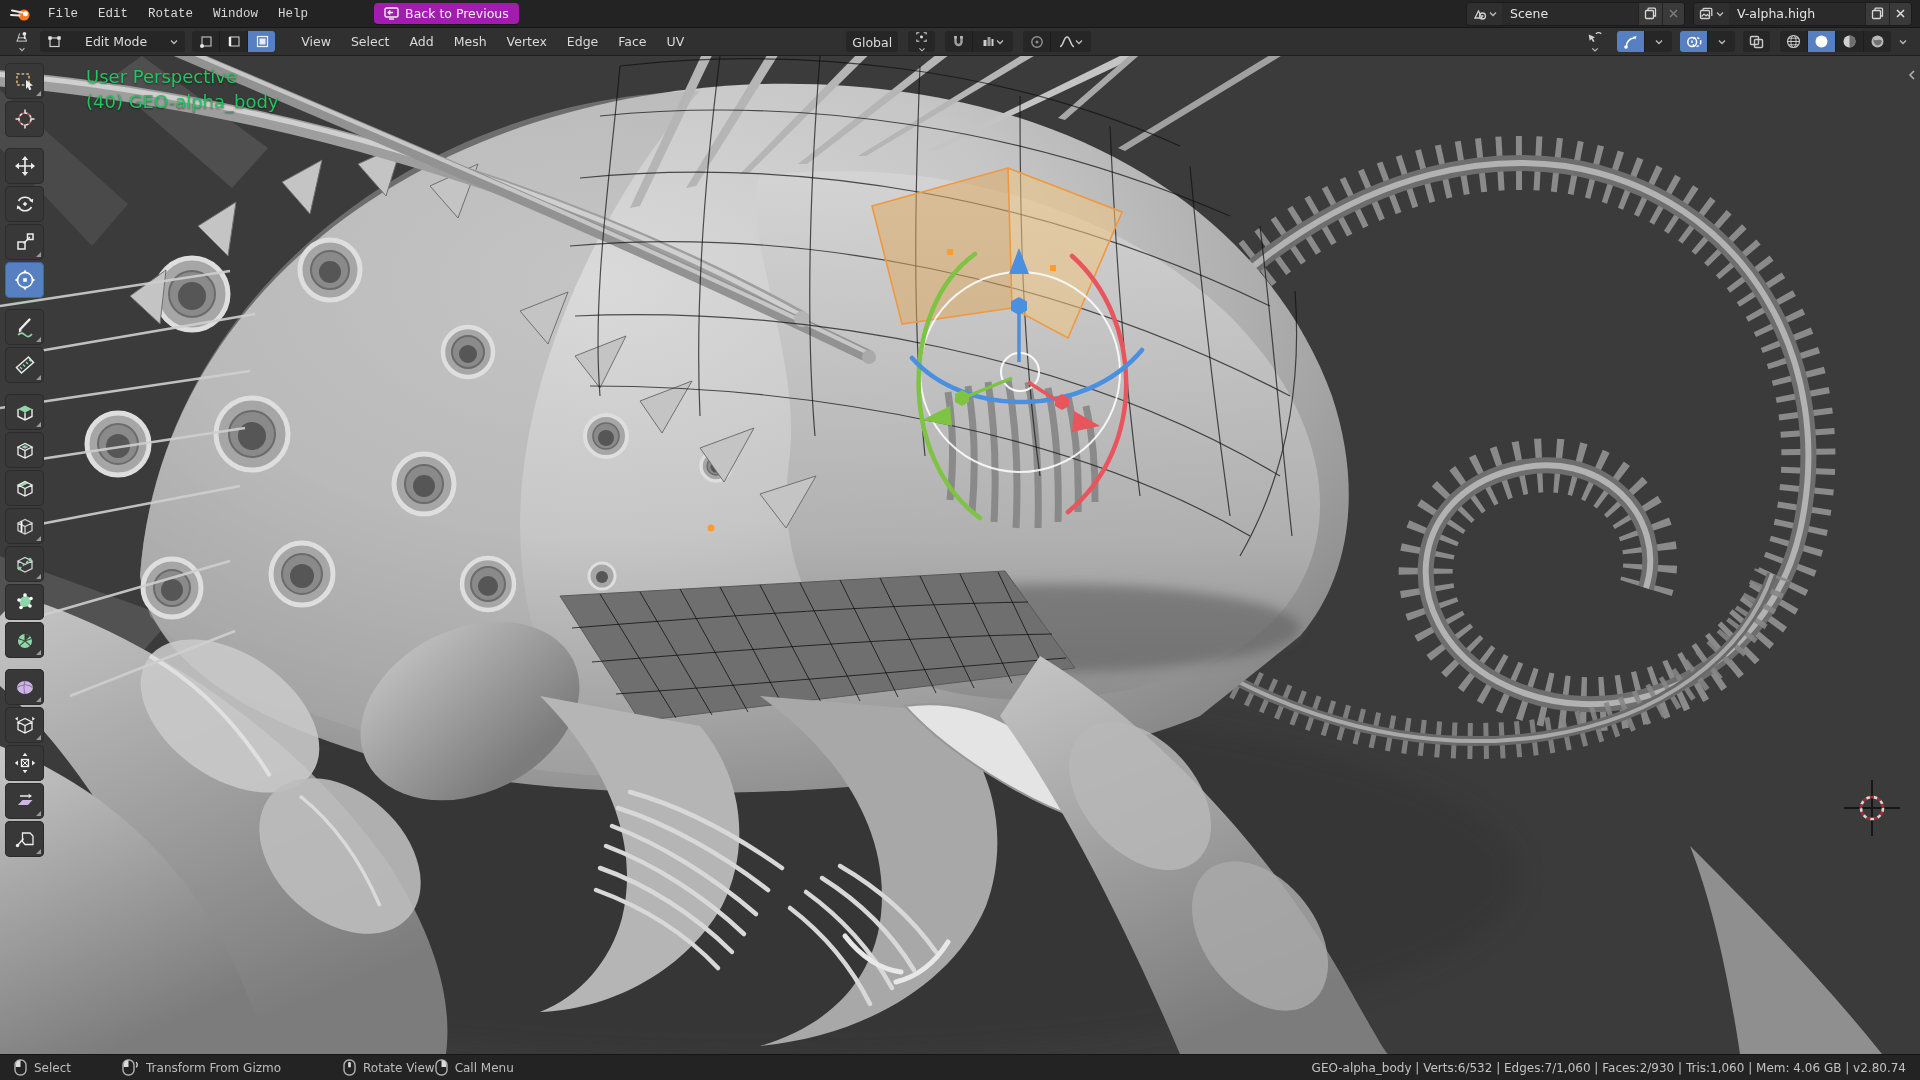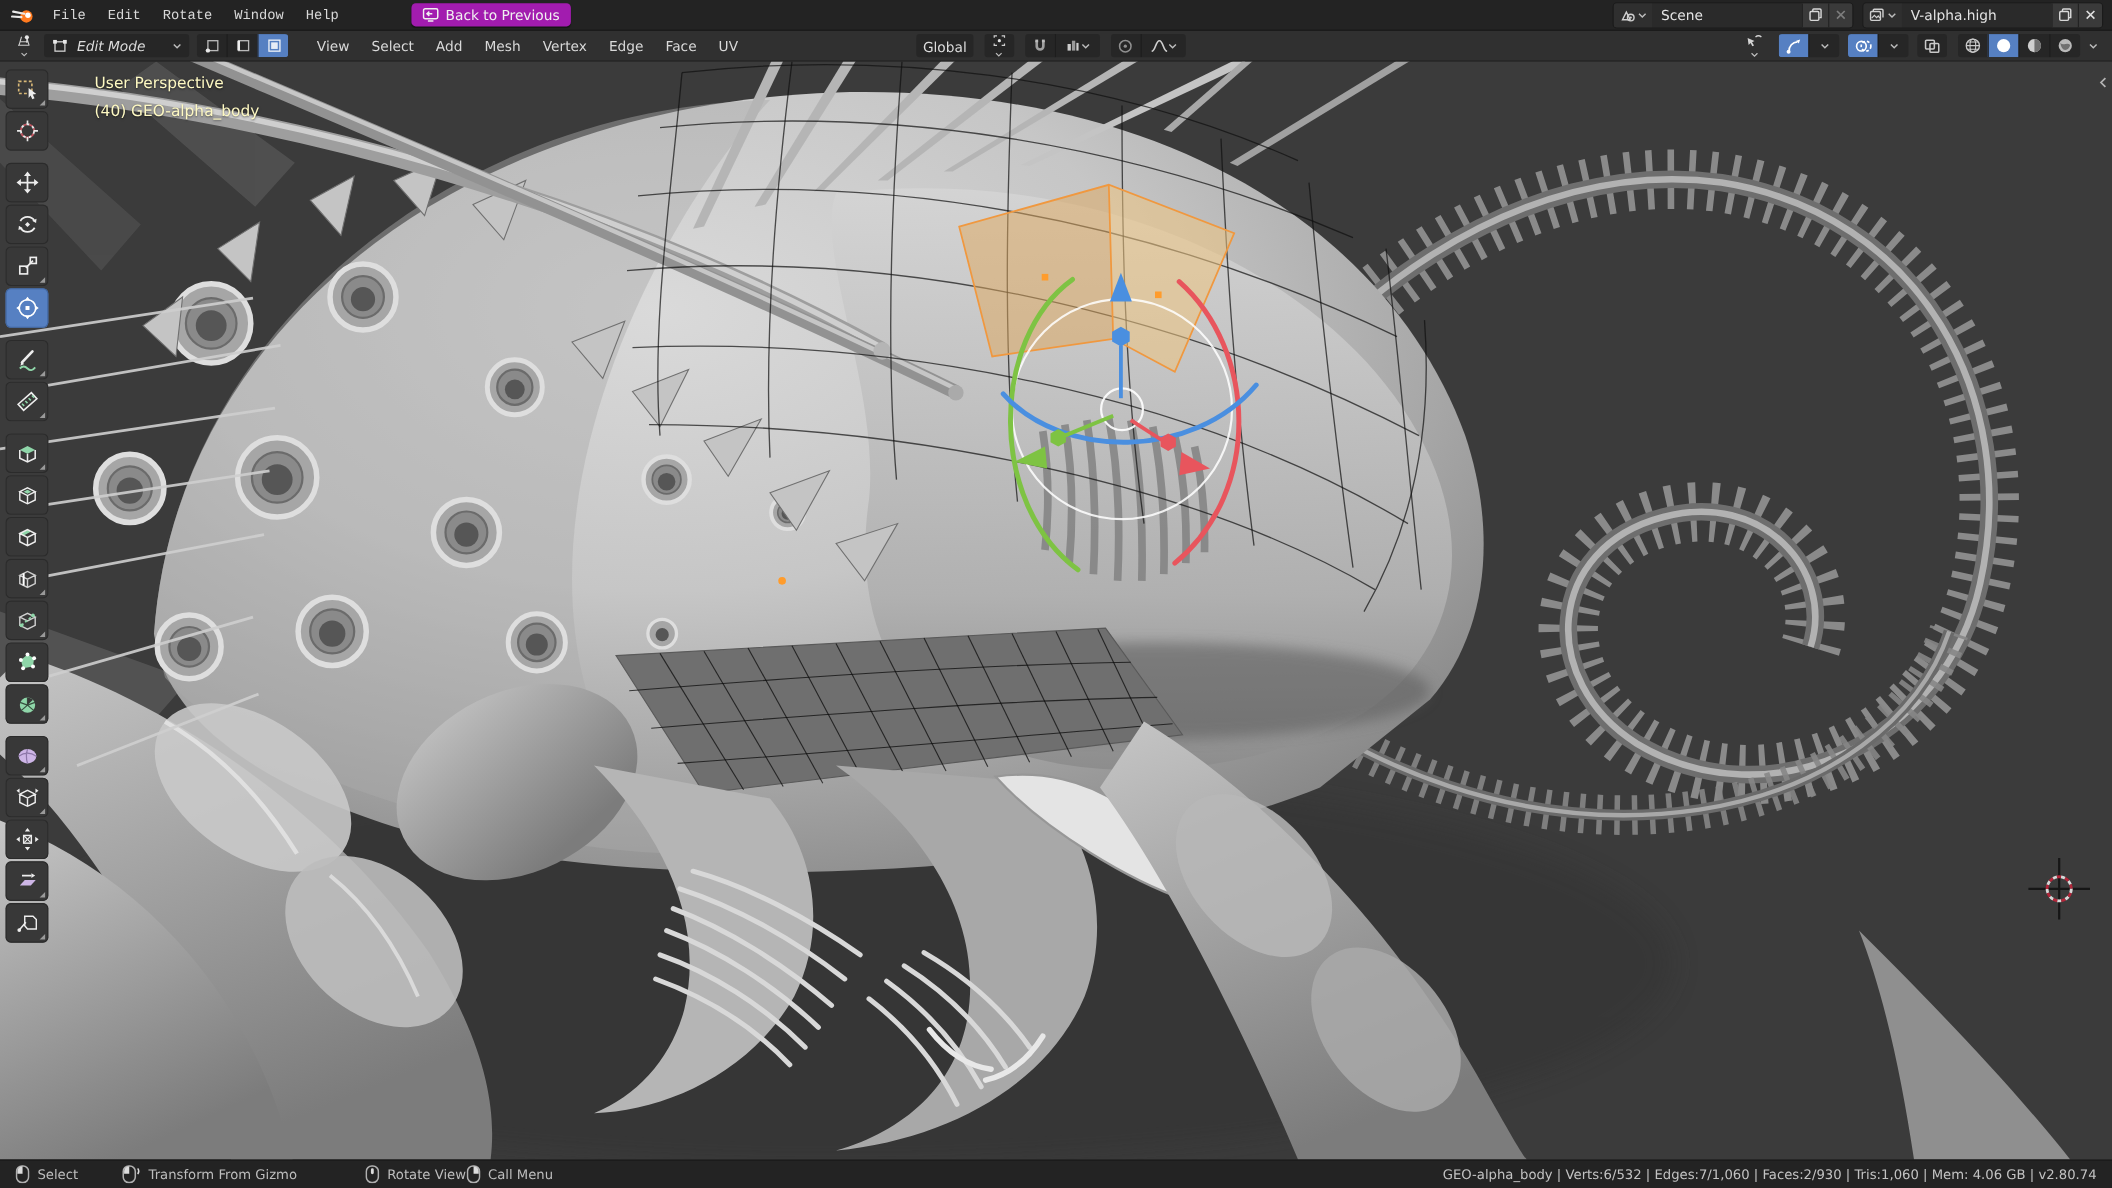--- a/index.html
+++ b/index.html
@@ -30,26 +30,26 @@
   .hgroup{display:flex;align-items:center;gap:2px;}
   .hbtn{height:21px;display:flex;align-items:center;gap:4px;padding:0 6px;
         background:#262626;border-radius:3px;flex-direction:column;}
   .hbtn.flat{background:transparent;}
   .seg{display:flex;height:21px;background:#262626;border-radius:3px;overflow:hidden;}
   .seg .ibtn{width:27px;height:21px;display:flex;align-items:center;justify-content:center;}
   .seg .ibtn+.ibtn{border-left:1px solid #1d1d1d;}
   .ibtn.on{background:#5680c2;}
   .hmenu{padding:0 9px;height:100%;display:flex;align-items:center;color:#d9d9d9;}
   .mode-pill{height:21px;background:#262626;border-radius:3px;display:flex;
-             align-items:center;gap:8px;padding:0 7px;min-width:118px;font-style:italic;}
+             align-items:center;gap:23px;padding:0 7px;min-width:118px;}
   .chev{display:block;}
   
   .main{position:relative;height:998px;background:#3b3b3b;overflow:hidden;}
   .vsvg{position:absolute;inset:0;display:block;}
-  .overlay-text{position:absolute;left:86px;top:8px;color:#fef9c3;font-size:14px;
+  .overlay-text{position:absolute;left:86px;top:8px;color:#22c55e;font-size:18px;
                 line-height:25px;text-shadow:0 1px 2px rgba(0,0,0,.55);pointer-events:none;}
   .sidebar-toggle{position:absolute;right:3px;top:10px;opacity:.8;}
   
   .toolbar{position:absolute;left:5px;top:7px;width:42px;display:flex;
            flex-direction:column;gap:2px;}
   .tool{width:39px;height:36px;border-radius:5px;background:#383838;
         display:flex;align-items:center;justify-content:center;position:relative;
         box-shadow:inset 0 0 0 1px #2b2b2b;}
   .tool.active{background:#5680c2;box-shadow:inset 0 0 0 1px #40659f;}
   .tool.sub::after{content:"";position:absolute;right:3px;bottom:3px;width:0;height:0;
@@ -761,21 +761,21 @@
 </div>
 
 <div class="statusbar">
   <span class="hint">
     <svg width="13" height="17" viewBox="0 0 13 17">
           <rect x="1" y="1" width="11" height="15" rx="5" fill="none" stroke="#b0b0b0" stroke-width="1.4"></rect>
           <path d="M6.5 1.2 A4.6 4.6 0 0 0 1.8 5.5 L1.8 8 H6.5 Z" fill="#dcdcdc"></path>
         </svg>
     <span>Select</span>
   </span>
-  <span class="hint" style="margin-left:40px">
+  <span class="hint" style="margin-left:51px">
     <svg width="17" height="17" viewBox="0 0 17 17">
           <rect x="1" y="1" width="11" height="15" rx="5" fill="none" stroke="#b0b0b0" stroke-width="1.4"></rect>
           <path d="M6.5 1.2 A4.6 4.6 0 0 0 1.8 5.5 L1.8 8 H6.5 Z" fill="#dcdcdc"></path>
           <path d="M14.2 3.2 q2 2.6 0 5.2" fill="none" stroke="#dcdcdc" stroke-width="1.3"></path>
         </svg>
     <span>Transform From Gizmo</span>
   </span>
   <span class="hint" style="margin-left:62px">
     <svg width="13" height="17" viewBox="0 0 13 17">
           <rect x="1" y="1" width="11" height="15" rx="5" fill="none" stroke="#b0b0b0" stroke-width="1.4"></rect>

